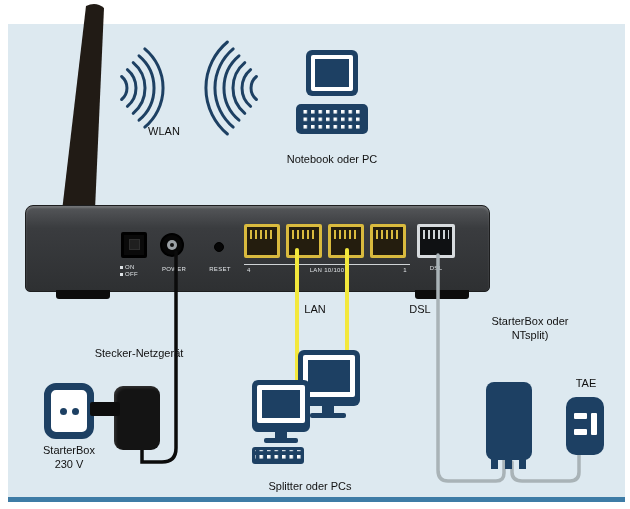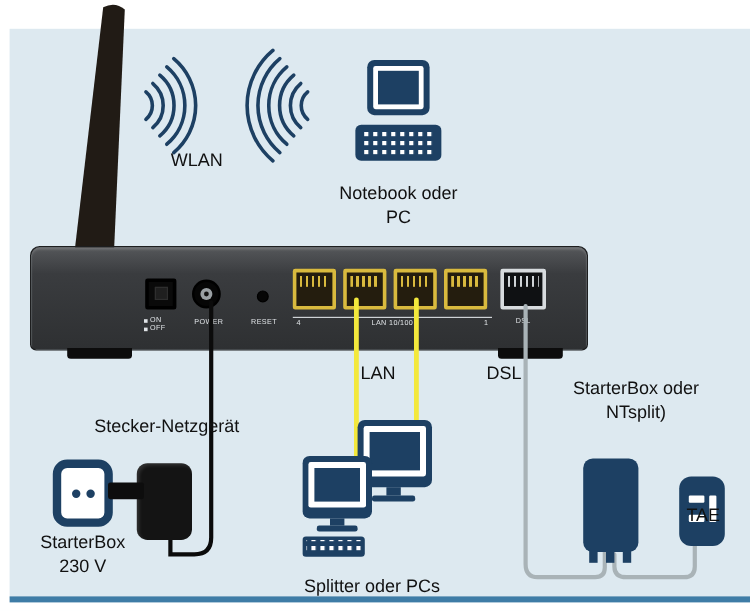--- a/index.html
+++ b/index.html
@@ -63,21 +63,21 @@
     box-shadow:inset 2px 2px 3px rgba(255,255,255,.12);}
   .splitter{position:absolute;left:486px;top:382px;width:46px;height:78px;background:var(--navy);border-radius:8px;z-index:4;}
   .splitter .leg{position:absolute;bottom:-9px;width:7px;height:10px;background:var(--navy);}
   .leg.l1{left:5px;} .leg.l2{left:19px;} .leg.l3{left:33px;}
   .tae{position:absolute;left:566px;top:397px;width:38px;height:58px;background:var(--navy);border-radius:10px;z-index:4;}
   .tae .slot{position:absolute;background:#fff;border-radius:1px;}
   .slot.s1{left:8px;top:16px;width:13px;height:6px;}
   .slot.s2{left:8px;top:32px;width:13px;height:6px;}
   .slot.s3{left:25px;top:16px;width:6px;height:22px;}
 
-  .label{position:absolute;z-index:5;font-size:15px;color:#111;text-align:center;line-height:1.3;}
+  .label{position:absolute;z-index:5;font-size:11px;color:#111;text-align:center;line-height:1.3;}
   .label.left{text-align:center;}
 </style>
 </head>
 <body>
 
 <div class="canvas">
 
   <div class="bg-panel"></div>
 
   <svg class="layer underlay" width="630" height="509" viewBox="0 0 630 509">
@@ -205,16 +205,16 @@
   <div class="label left" style="left:64px;top:346px;width:150px;">Stecker-Netzgerät</div>
   <div class="label" style="left:28px;top:443px;width:82px;">
     <div>StarterBox</div>
     <div>230 V</div>
   </div>
   <div class="label" style="left:246px;top:479px;width:128px;">Splitter oder PCs</div>
   <div class="label" style="left:452px;top:314px;width:156px;">
     <div>StarterBox oder</div>
     <div>NTsplit)</div>
   </div>
-  <div class="label" style="left:572px;top:376px;width:28px;margin-top:44px;">TAE</div>
+  <div class="label" style="left:572px;top:376px;width:28px;">TAE</div>
 
   <div class="bottom-line"></div>
 </div>
 
 </body></html>

